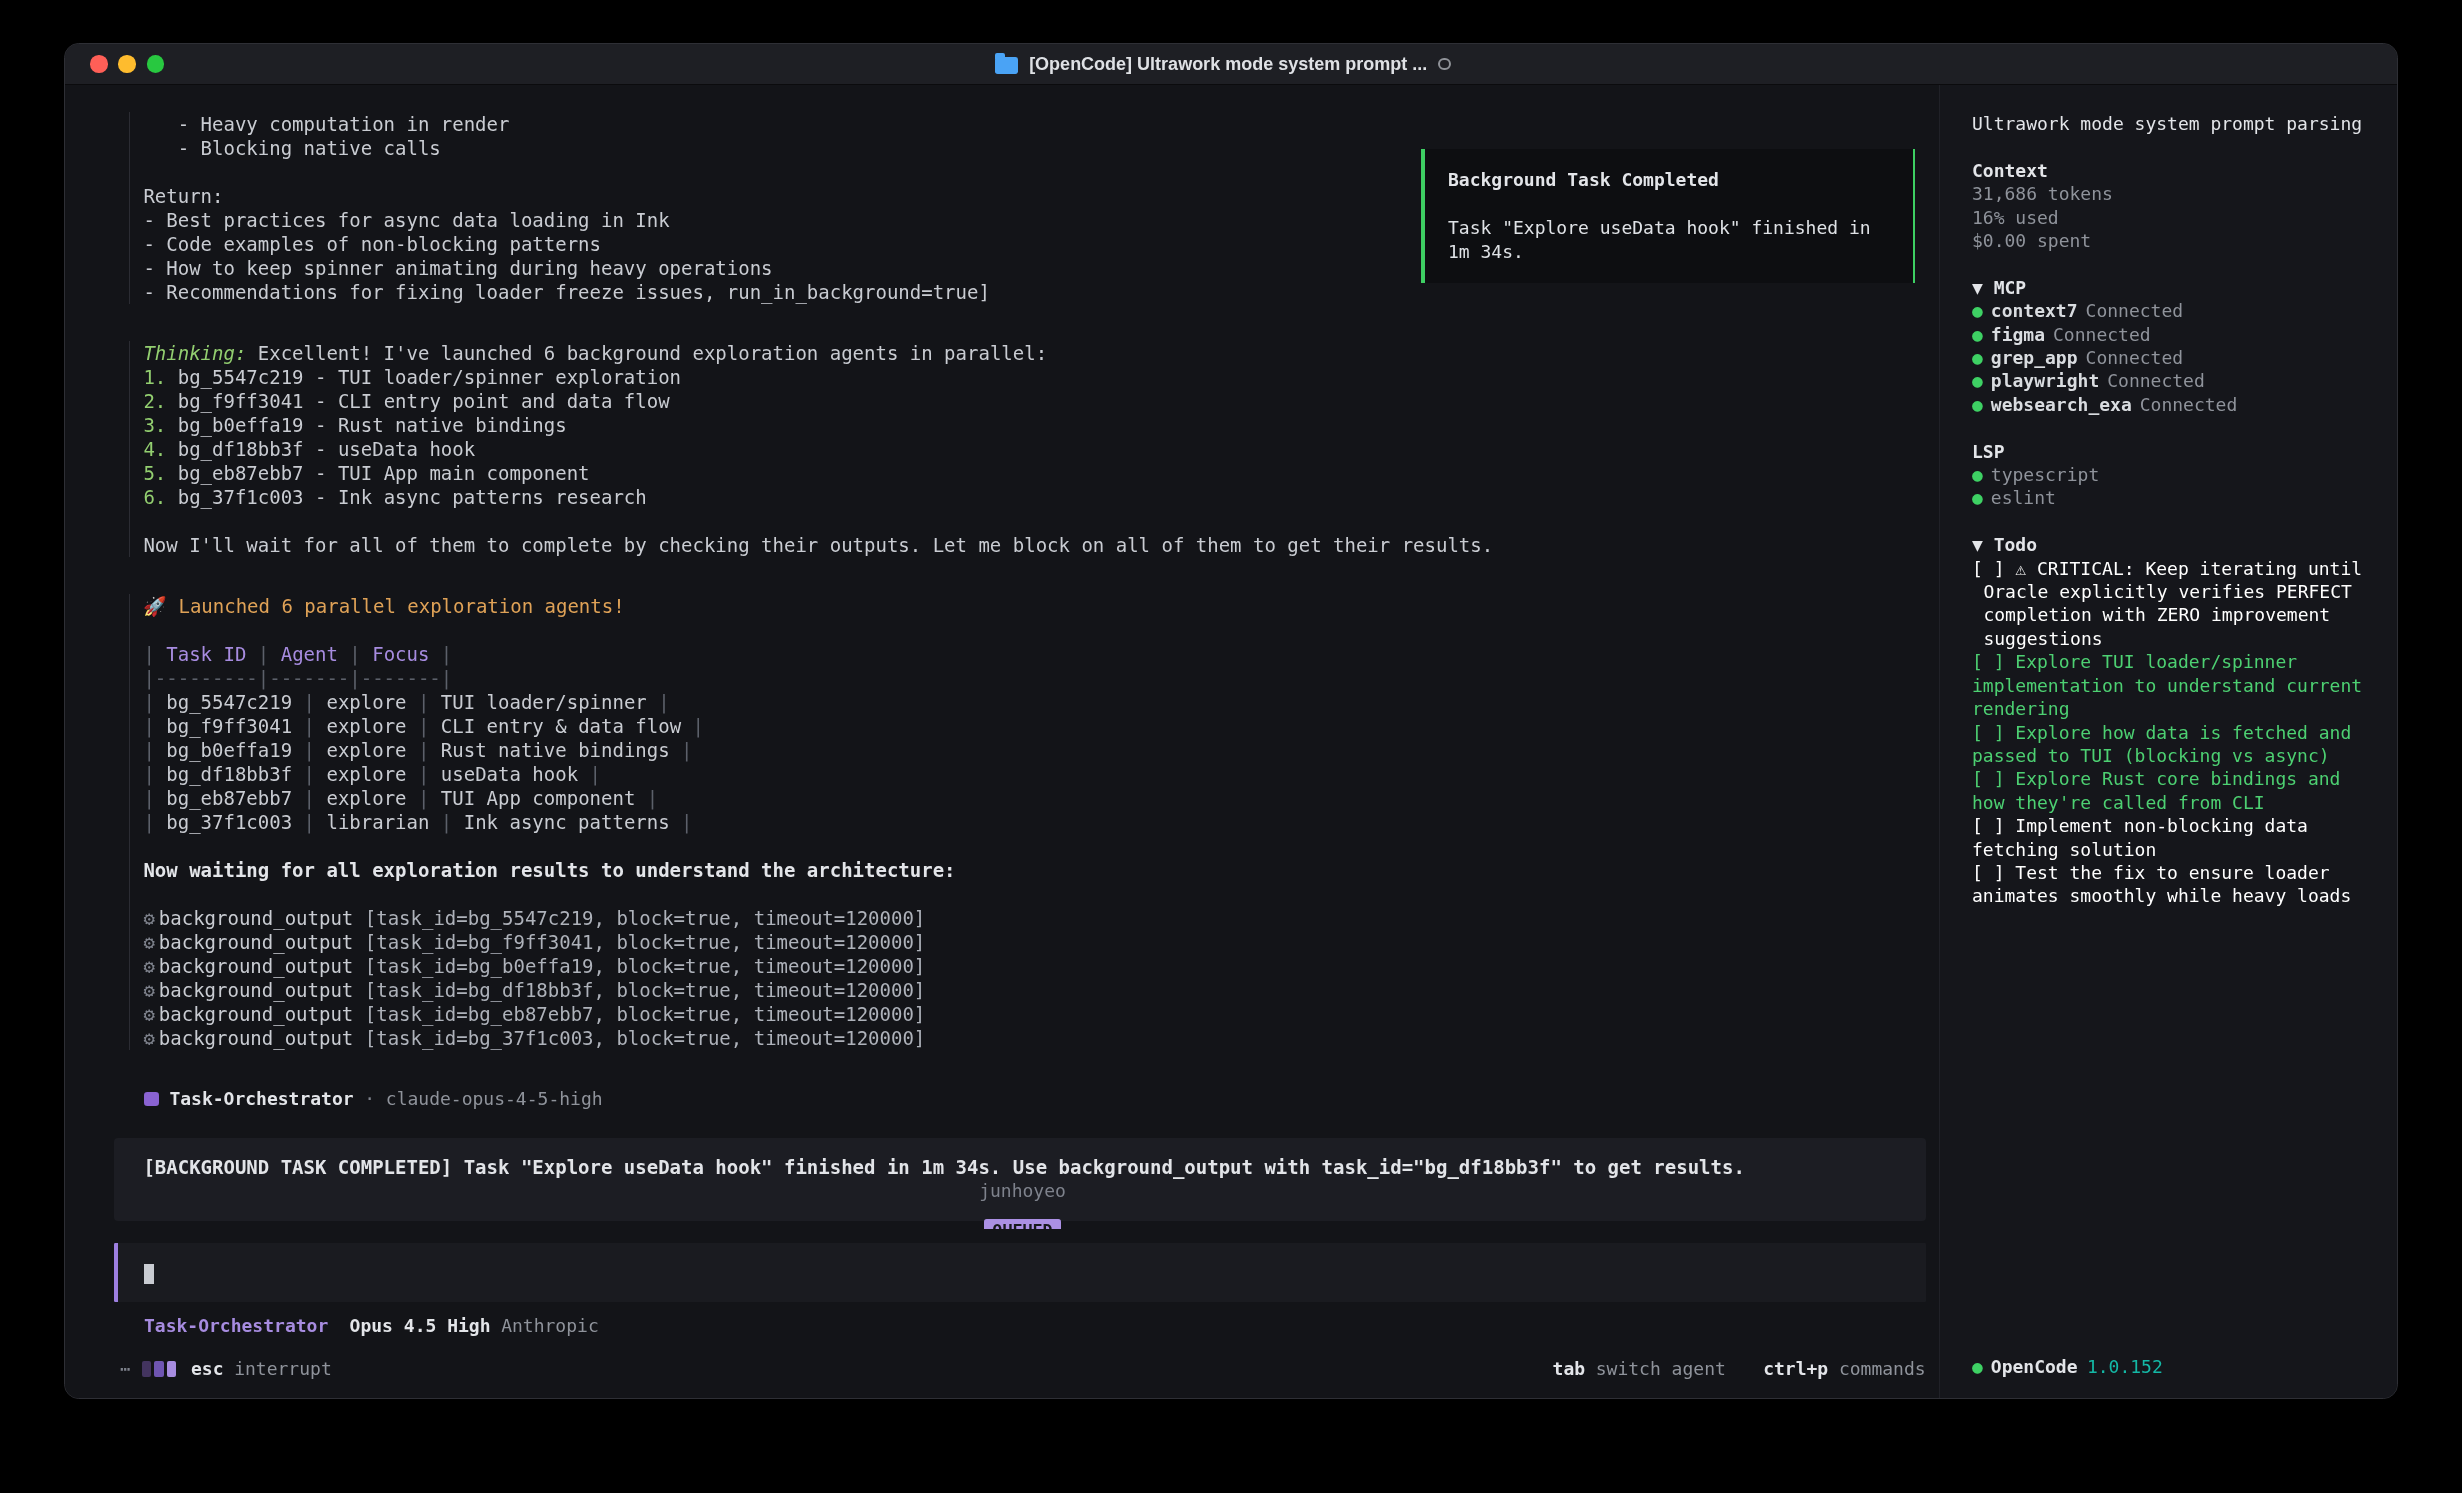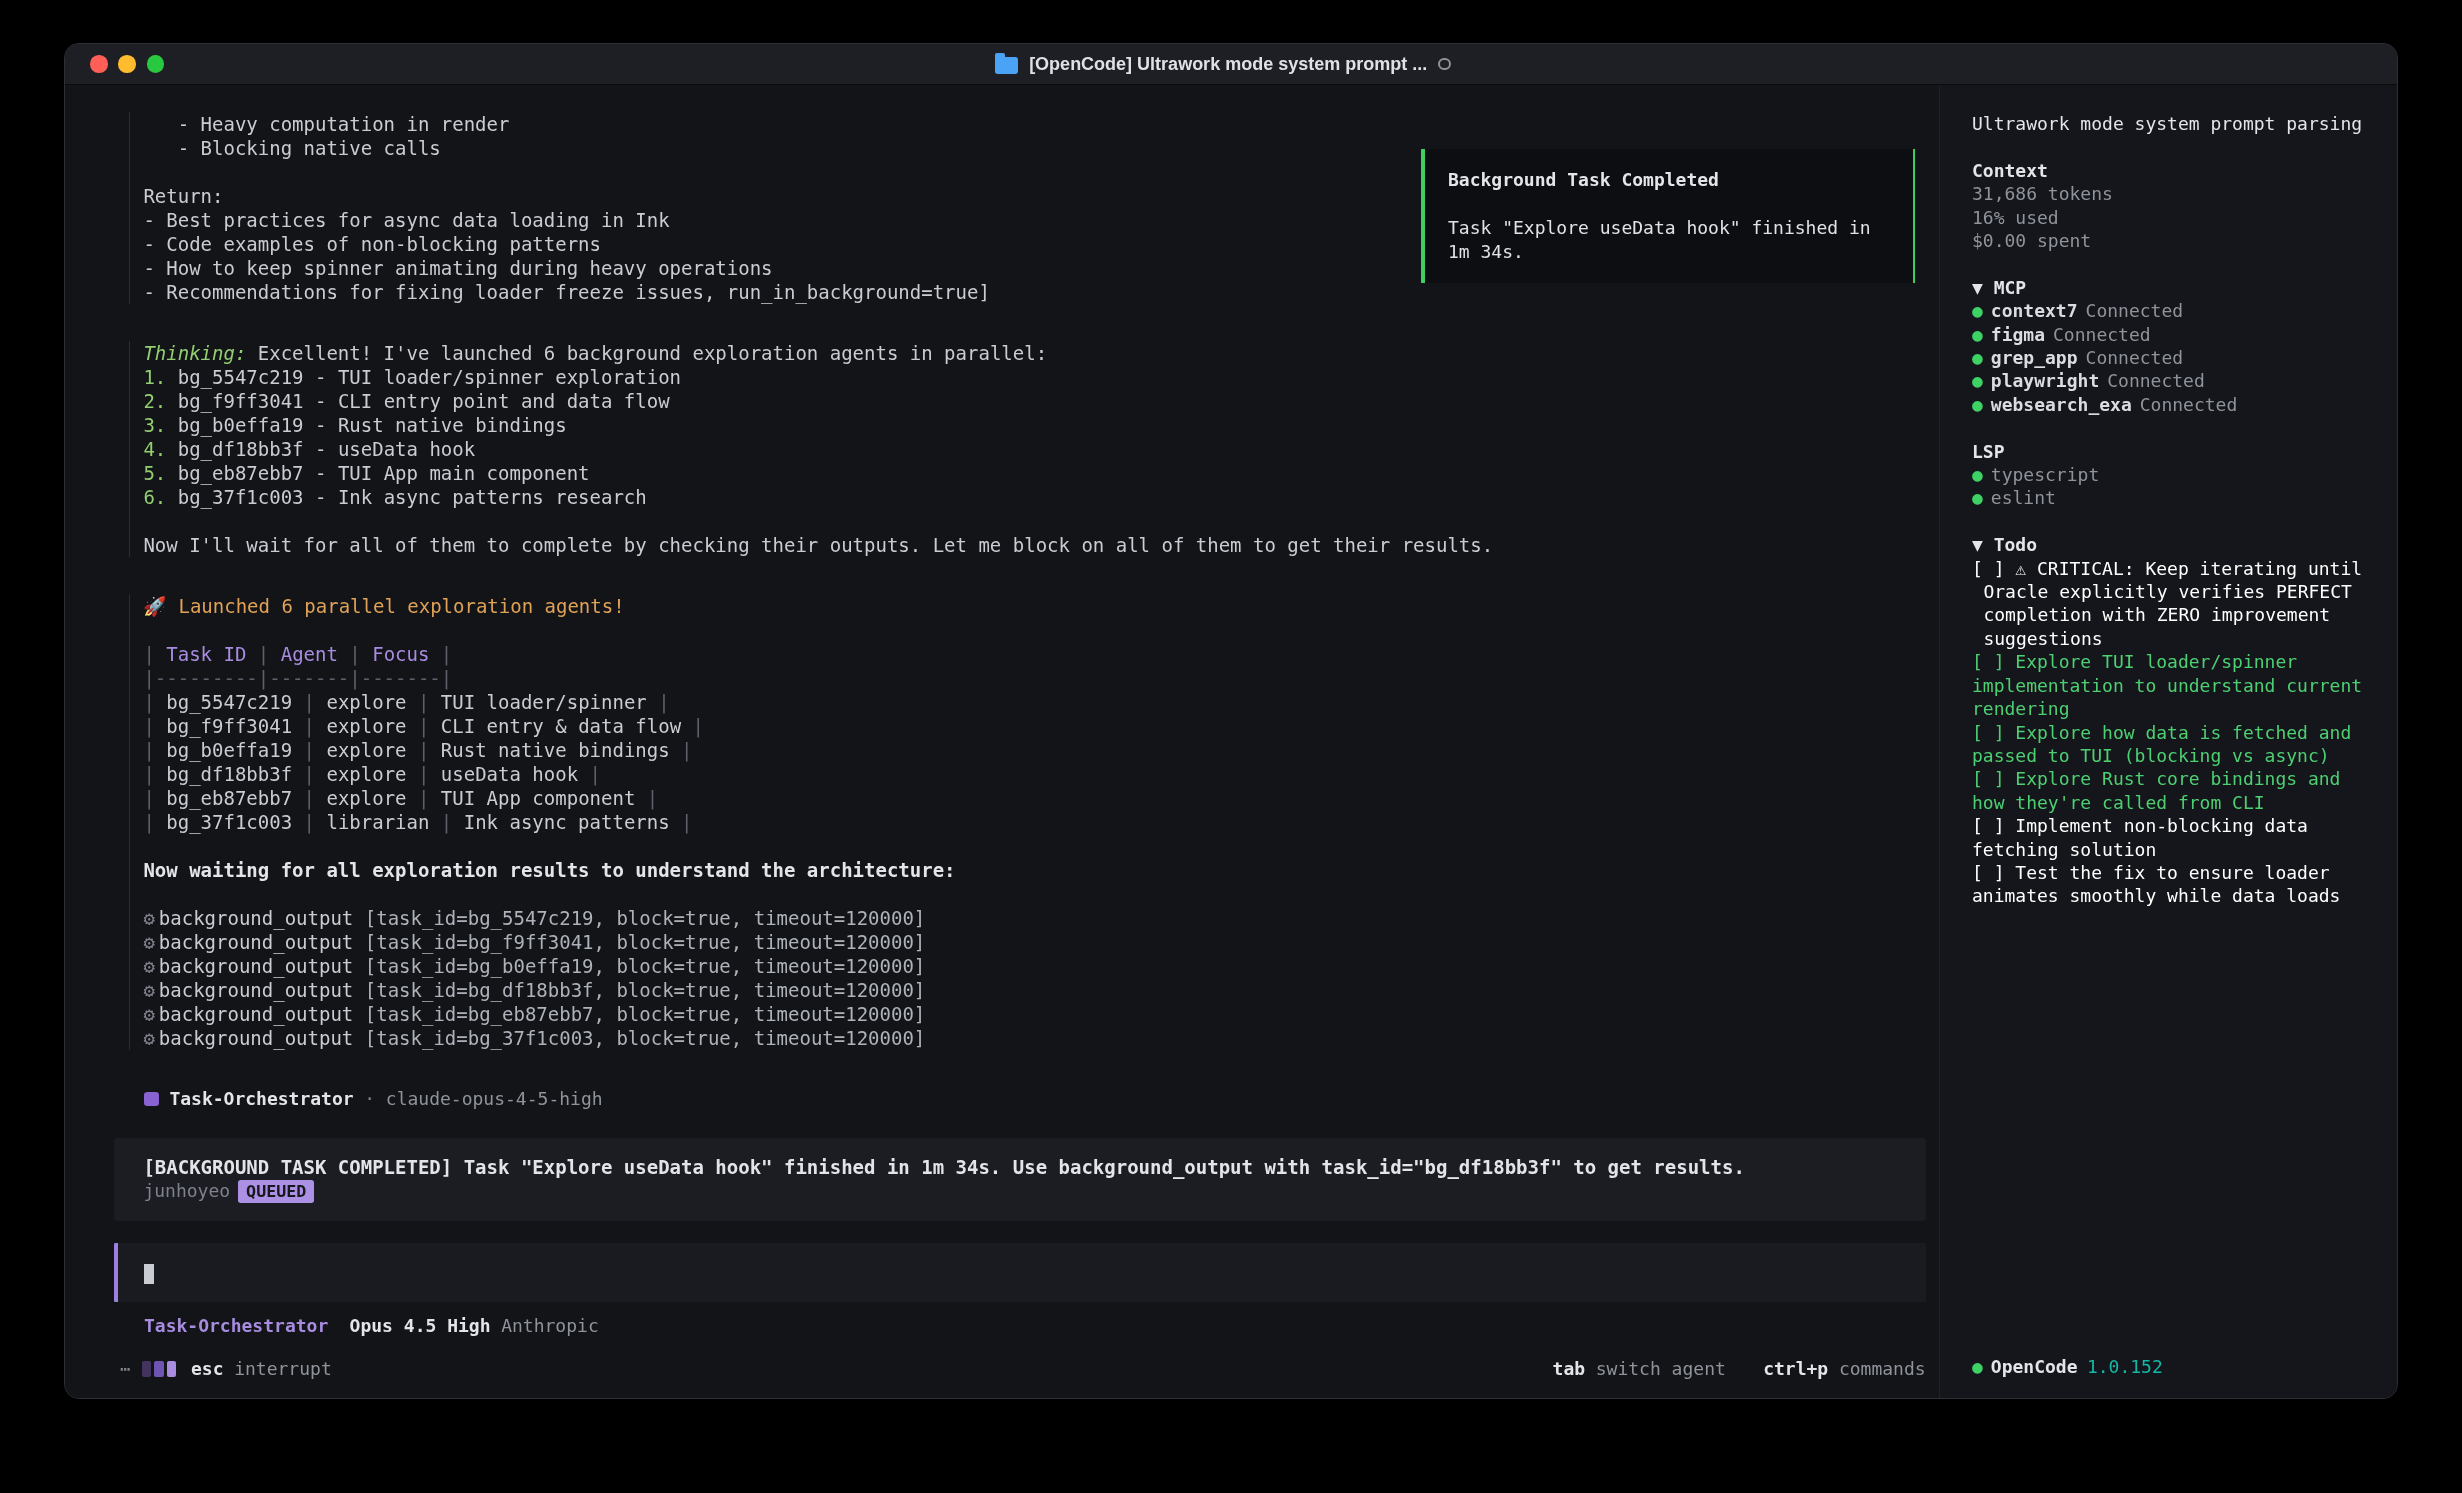--- a/index.html
+++ b/index.html
@@ -42,22 +42,22 @@
   .args{color:#aeb2ba}
   .bold-white{color:#e3e5e9;font-weight:bold}
   .gear{margin-right:4px}
 
   .agent-header { margin:0 0 27px 43px; display:flex; align-items:center; gap:10.7px;
     font-size:18px; line-height:24px; }
   .agent-square { width:14.7px; height:14.7px; background:#8a63d2; border-radius:3.3px; }
 
   .banner { background:#1c1d23; margin-left:13.4px; padding:17.4px 24px 17.4px 29px; border-radius:4px; }
   .banner-text { color:#e2e4e8; font-weight:bold; }
-  .banner-row { height:24px; display:flex; align-items:center; gap:8px;
-    font-size:18px; line-height:24px; }
+  .banner-row { height:24px; display:flex; align-items:center; gap:16px;
+    font-size:18px; line-height:24px;flex-direction:column; }
   .badge { background:#ab90e4; color:#17181d; font-weight:bold; padding:0.7px 8px;
     border-radius:2.7px; font-size:16.7px; line-height:21.4px; }
 
   
   .bottom { flex:none; padding:13.4px 13.4px 17.4px 36px; }
   .inputbox { background:#1a1b20; border-left:4px solid #9d7fe0; margin-left:13.4px;
     padding:17.4px 19px 17.4px 25.4px; border-radius:1.3px; }
   .cursor { display:inline-block; width:10.7px; height:20px; background:#c9ccd2;
     vertical-align:middle; }
   .input-meta { margin:12px 0 0 43px; display:flex; align-items:center; gap:10.7px;
@@ -249,21 +249,21 @@
             <div class="sb-line"><span class="gdot">●</span><span>eslint</span></div>
           </div>
         <div class="sb-gap"></div>
         <div class="sb-h"><span>▼</span> <span>Todo</span></div>
         <div id="todo-list">
             <div class="todo-item todo-gray hang">[ ] ⚠ CRITICAL: Keep iterating until Oracle explicitly verifies PERFECT completion with ZERO improvement suggestions</div>
             <div class="todo-item todo-green">[ ] Explore TUI loader/spinner implementation to understand current rendering</div>
             <div class="todo-item todo-green">[ ] Explore how data is fetched and passed to TUI (blocking vs async)</div>
             <div class="todo-item todo-green">[ ] Explore Rust core bindings and how they're called from CLI</div>
             <div class="todo-item todo-gray">[ ] Implement non-blocking data fetching solution</div>
-            <div class="todo-item todo-gray">[ ] Test the fix to ensure loader animates smoothly while data loads</div>
+            <div class="todo-item todo-gray">[ ] Test the fix to ensure loader animates smoothly while heavy loads</div>
           </div>
         <div class="sb-footer">
           <span class="gdot">●</span>
           <span class="brand">OpenCode</span>
           <span class="ver">1.0.152</span>
         </div>
       </div>
     </div>
 
   </div>

